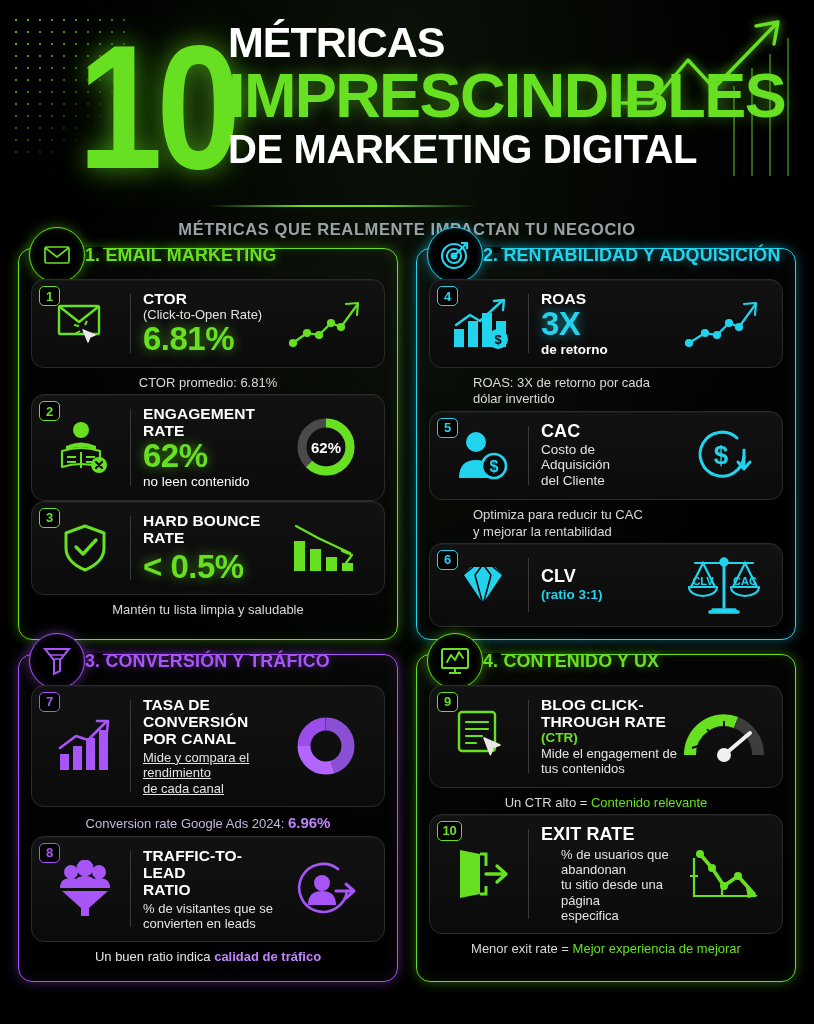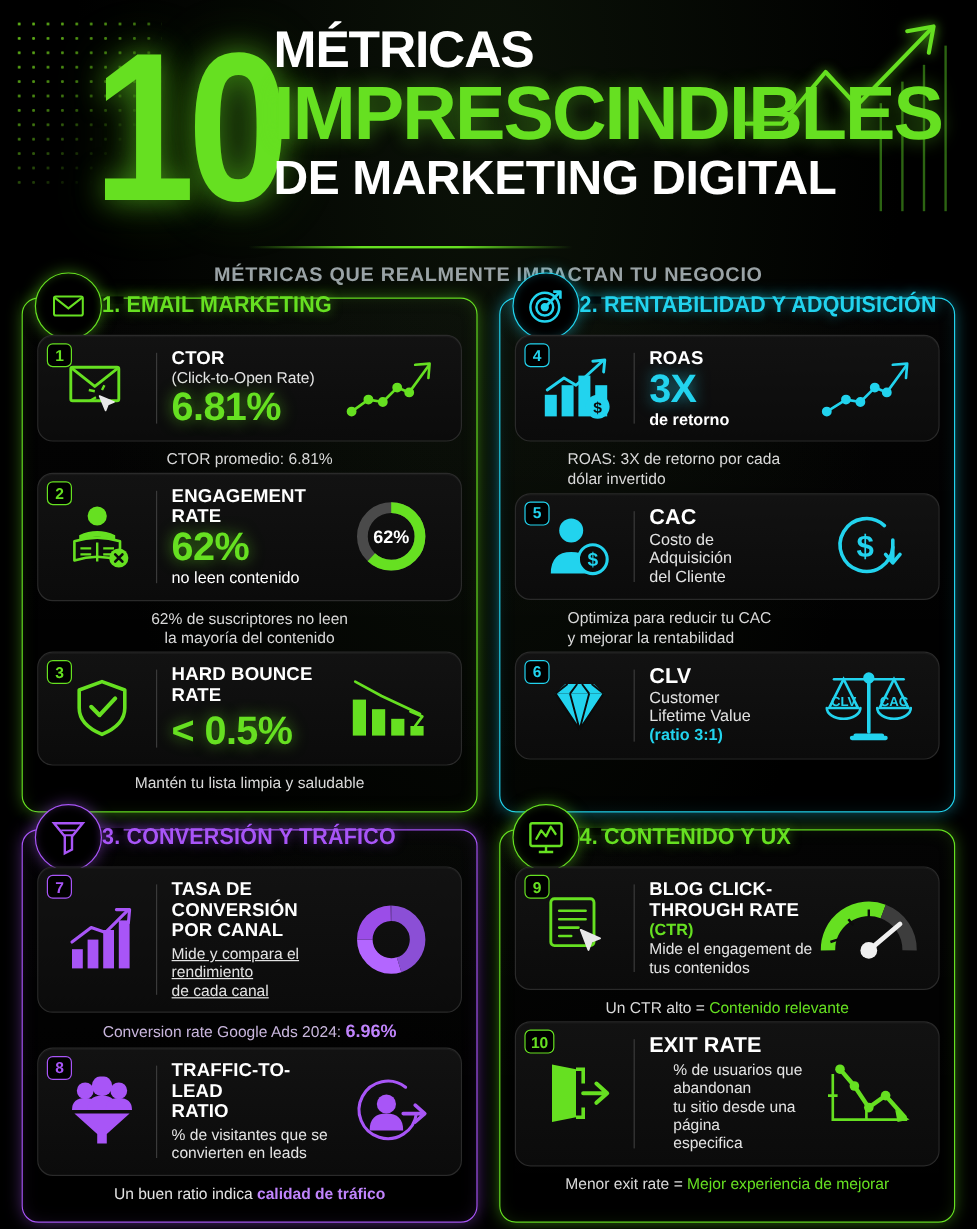--- a/index.html
+++ b/index.html
@@ -198,22 +198,20 @@
               <div class="m-note">no leen contenido</div>
             </div>
             <div class="card-side">
               <svg width="66" height="66" viewBox="0 0 66 66">
                 <circle cx="33" cy="33" r="24" fill="none" stroke="#4a4a4a" stroke-width="9"></circle>
                 <circle cx="33" cy="33" r="24" fill="none" stroke="#66e021" stroke-width="9" stroke-dasharray="93.5 57.3" stroke-dashoffset="0" transform="rotate(-90 33 33)" stroke-linecap="butt"></circle>
                 <text x="33" y="38.5" text-anchor="middle" fill="#ffffff" font-family="Liberation Sans, sans-serif" font-size="15" font-weight="700">62%</text>
               </svg>
             </div>
           </div>
-          <div class="footnote" style="--c:#66e021; white-space:pre-line;"><span>62% de suscriptores no leen
-la mayoría del contenido</span></div>
 
           <div class="card" style="--c:#66e021; --glow:rgba(102,224,33,.6);">
             <div class="num">3</div>
             <div class="card-icon">
               <svg width="52" height="52" viewBox="0 0 52 52" fill="none" stroke="#66e021" stroke-width="3" stroke-linejoin="round">
                 <path d="M26 4 L45 11 v15 q0 14 -19 22 Q7 40 7 26 V11 z"></path>
                 <path d="M17 25 l7 7 13 -14" stroke-width="3.4" stroke-linecap="round"></path>
               </svg>
             </div>
             <div class="divider"></div>
@@ -329,22 +327,20 @@
                 <path d="M8 14 h40 l-8 -8 H16 z" fill="#22d3ee"></path>
                 <g stroke="#0b0b0b" stroke-width="1.6">
                   <path d="M8 14 L18 6 M20 14 L26 6 M36 14 L30 6 M48 14 L38 6"></path>
                   <path d="M8 14 L28 44 M48 14 L28 44 M20 14 L28 44 M36 14 L28 44"></path>
                 </g>
               </svg>
             </div>
             <div class="divider"></div>
             <div class="card-body">
               <div class="m-title" style="font-size:18px;">CLV</div>
-              <div class="m-sub" style="white-space:pre-line; font-size:13.5px;">Customer
-Lifetime Value</div>
               <div class="m-sub-accent">(ratio 3:1)</div>
             </div>
             <div class="card-side">
               <svg width="82" height="62" viewBox="0 0 82 62" fill="none" stroke="#22d3ee" stroke-width="2.2" stroke-linecap="round">
                 <circle cx="41" cy="8" r="3.6" fill="#22d3ee"></circle>
                 <path d="M41 11 v42" stroke-width="3"></path>
                 <path d="M30 56 h22 M27 58 h28" stroke-width="3.6"></path>
                 <path d="M12 9 H70"></path>
                 <path d="M20 9 L8 33 H32 z" fill="none"></path>
                 <path d="M62 9 L50 33 H74 z" fill="none"></path>

